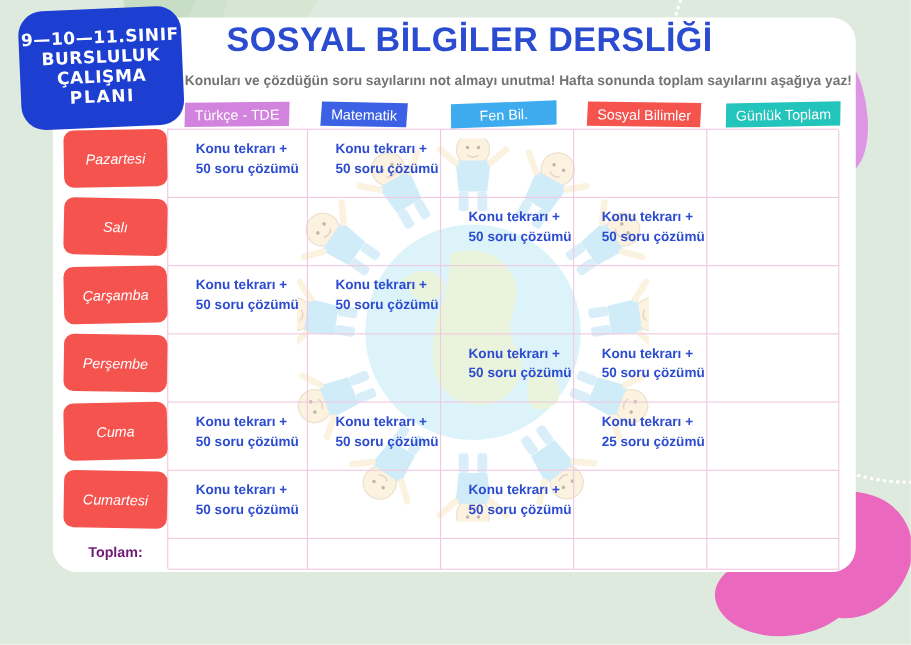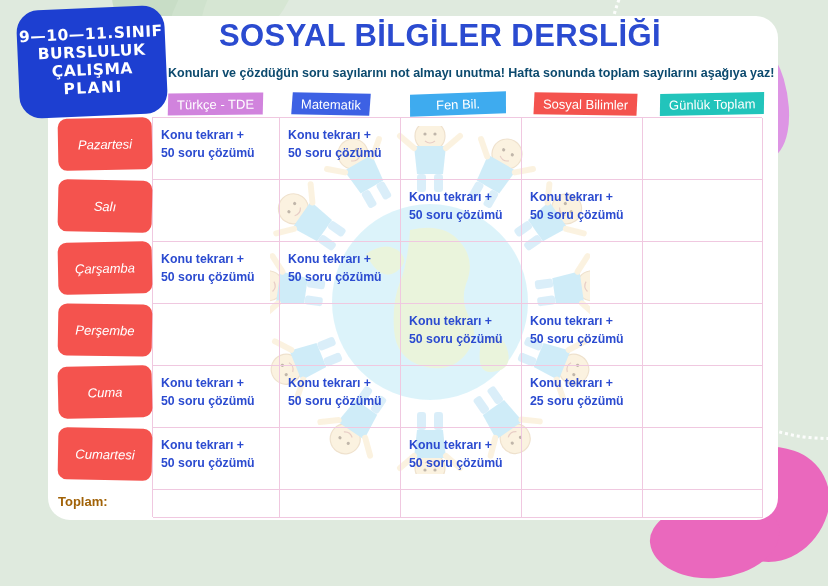--- a/index.html
+++ b/index.html
@@ -126,35 +126,35 @@
     font-family: "DejaVu Sans", sans-serif;
   }
   .logo-badge span.l1 { font-size: 15.5px; }
   .logo-badge span.l2 { font-size: 15.5px; }
   .logo-badge span.l3 { font-size: 15.5px; }
   .logo-badge span.l4 { font-size: 15.5px; letter-spacing: 1.5px; }
 
   
   .title {
     position: absolute;
-    left: 219px; top: 18px;
+    left: 206px; top: 18px;
     width: 420px;
     z-index: 5;
     color: #2b4bd0;
     font-size: 31px;
     font-weight: bold;
     letter-spacing: .4px;
     white-space: nowrap;
   }
 
   .subtitle {
     position: absolute;
     left: 168px; top: 66px;
     z-index: 5;
-    color: #0c4a6e;
+    color: #737373;
     font-size: 12.5px;
     font-weight: bold;
     white-space: nowrap;
   }
 
   
   .watermark {
     position: absolute;
     left: 270px; top: 126px;
     width: 320px; height: 348px;
@@ -187,22 +187,22 @@
   .day-chip.d2 { transform: rotate(1.2deg); }
   .day-chip.d3 { transform: rotate(-1.1deg); }
   .day-chip.d4 { transform: rotate(.9deg); }
   .day-chip.d5 { transform: rotate(-1.3deg); }
   .day-chip.d6 { transform: rotate(1deg); }
 
   .total-label {
     position: absolute;
     left: 58px; top: 494px;
     width: 94px;
-    text-align: left;
-    color: #a16207;
+    text-align: center;
+    color: #701a75;
     font-size: 13px;
     font-weight: bold;
     z-index: 5;
   }
 
   
   .grid {
     position: absolute;
     left: 152px; top: 117px;
     width: 610px; height: 400px;
@@ -210,21 +210,21 @@
     display: grid;
     grid-template-columns: 127px 121px 121px 121px 120px;
     grid-template-rows: repeat(6, 62px) 28px;
     border-top: 1px solid #f0c8e0;
     border-left: 1px solid #f0c8e0;
     background: transparent;
   }
   .cell {
     border-right: 1px solid #f0c8e0;
     border-bottom: 1px solid #f0c8e0;
-    padding: 9px 0 0 8px;
+    padding: 9px 0 0 25px;
     color: #2b4bd0;
     font-size: 12.3px;
     line-height: 1.45;
     font-weight: bold;
     position: relative;
   }
   .cell.total-row { padding: 0; }
 
   
   .headers { position: absolute; left: 152px; top: 93px; width: 620px; height: 26px; z-index: 7; }

